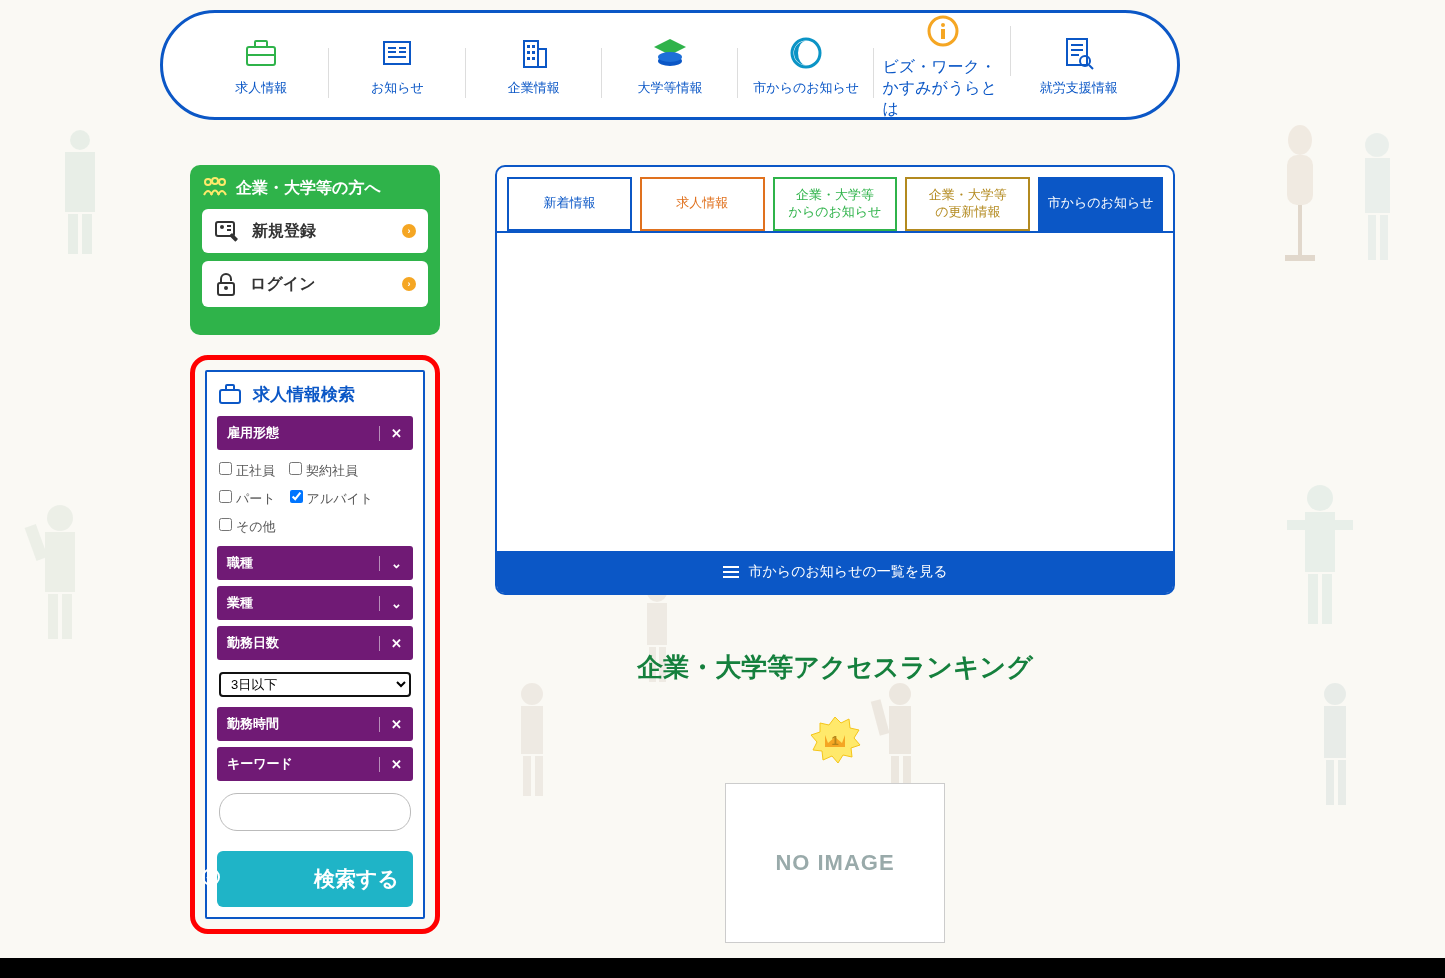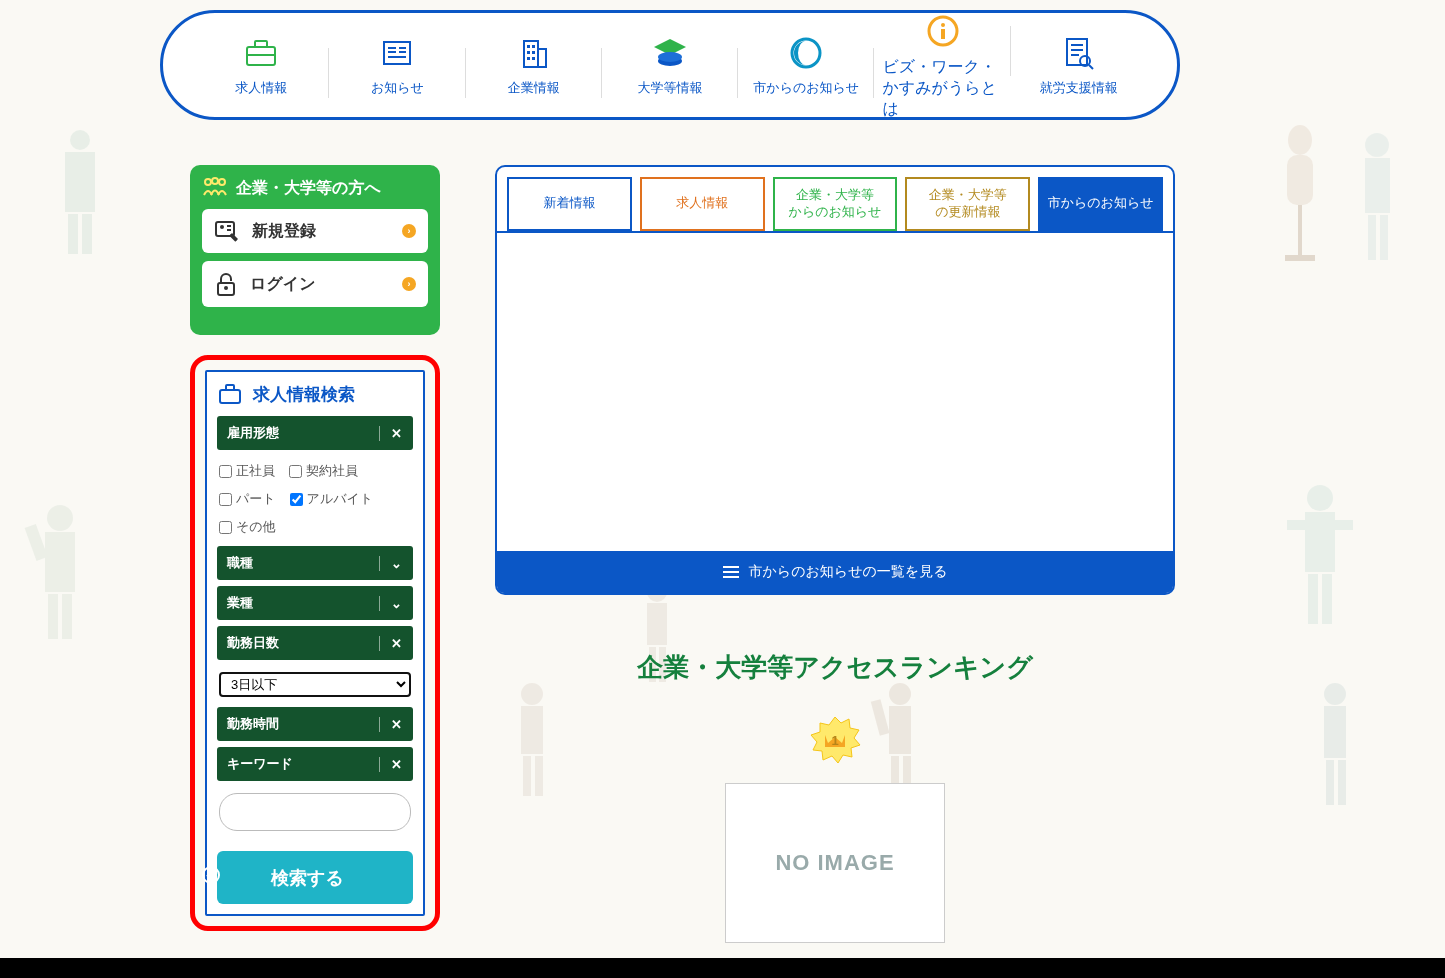--- a/index.html
+++ b/index.html
@@ -119,21 +119,21 @@
 .search-title {
   color: #0b57c6;
   font-size: 17px;
   font-weight: bold;
   display: flex;
   align-items: center;
   gap: 10px;
   margin-bottom: 10px;
 }
 .filter-header {
-  background: #14532d;
+  background: #701a75;
   color: #fff;
   font-size: 13px;
   font-weight: bold;
   padding: 8px 10px;
   display: flex;
   align-items: center;
   justify-content: space-between;
   border-radius: 3px;
   margin-bottom: 6px;
 }
@@ -148,21 +148,20 @@
   font-size: 13px;
   color: #555;
 }
 .check-row {
   display: flex;
   flex-wrap: wrap;
   gap: 10px 14px;
 }
 .check-item {
   display: flex;
-  align-items: center;
   gap: 4px;
 }
 .check-item input { width: 13px; height: 13px; }
 .select-ctrl {
   width: 100%;
   border: 2px solid #111;
   border-radius: 4px;
   font-size: 13px;
   padding: 2px 6px;
   background: #fff;
@@ -176,24 +175,24 @@
 }
 .search-btn {
   margin-top: 10px;
   width: 100%;
   background: #1fb4c7;
   color: #fff;
   font-weight: bold;
   border: none;
   border-radius: 6px;
   padding: 14px;
-  font-size: 18px;
-  display: flex;
-  align-items: center;
-  justify-content: flex-start;
+  font-size: 21px;
+  display: flex;
+  align-items: center;
+  justify-content: space-between;
   gap: 20px;
 }
 .search-btn .ci {
   position: relative;
   left: -30px;
 }
 
 
 .right-card {
   position: absolute;

